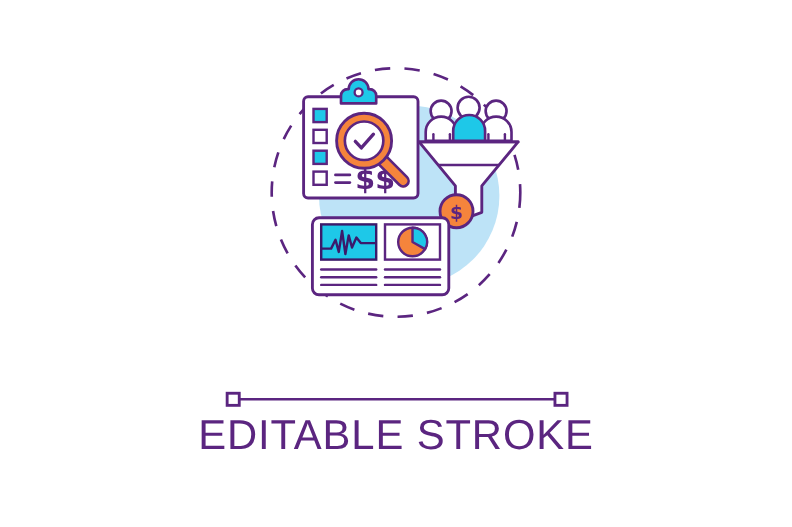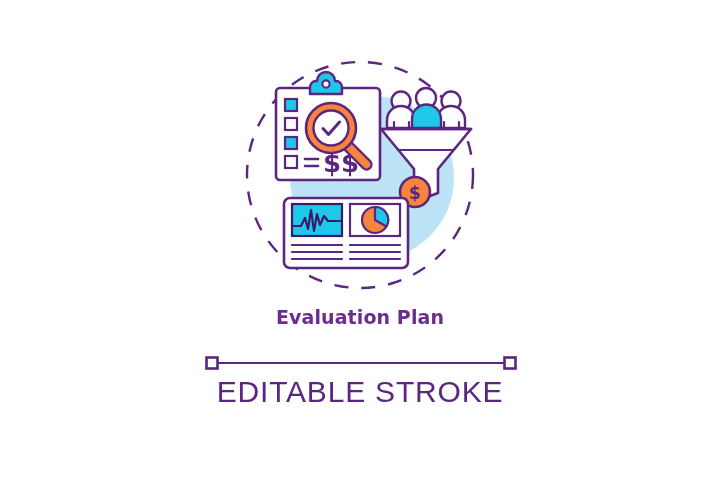--- a/index.html
+++ b/index.html
@@ -59,21 +59,21 @@
     height: 22px;
   }
   .editable-label {
     position: absolute;
     left: 0;
     top: 375px;
     width: 720px;
     text-align: center;
     font-family: "Liberation Sans", sans-serif;
     font-weight: 400;
-    font-size: 30px;
+    font-size: 38px;
     letter-spacing: 0.8px;
     color: #5B2580;
     white-space: nowrap;
   }
 </style>
 </head>
 <body>
 
 <div id="stage">
 
@@ -196,21 +196,20 @@
 
         <g>
           <line x1="350" y1="245" x2="400" y2="245" stroke="#5B2580" stroke-width="2.2" stroke-linecap="round"></line>
           <line x1="350" y1="252" x2="400" y2="252" stroke="#5B2580" stroke-width="2.2" stroke-linecap="round"></line>
           <line x1="350" y1="259" x2="400" y2="259" stroke="#5B2580" stroke-width="2.2" stroke-linecap="round"></line>
         </g>
       </g>
     </svg>
   </div>
 
-  <div class="caption-title">Evaluation Plan</div>
 
   <div class="stroke-divider">
     <svg viewBox="0 0 720 22" xmlns="http://www.w3.org/2000/svg">
       <line x1="212" y1="11" x2="510" y2="11" stroke="#5B2580" stroke-width="2.2"></line>
       <rect x="206.5" y="5.5" width="11" height="11" fill="#FFFFFF" stroke="#5B2580" stroke-width="2.6"></rect>
       <rect x="504.5" y="5.5" width="11" height="11" fill="#FFFFFF" stroke="#5B2580" stroke-width="2.6"></rect>
     </svg>
   </div>
 
   <div class="editable-label">EDITABLE STROKE</div>

